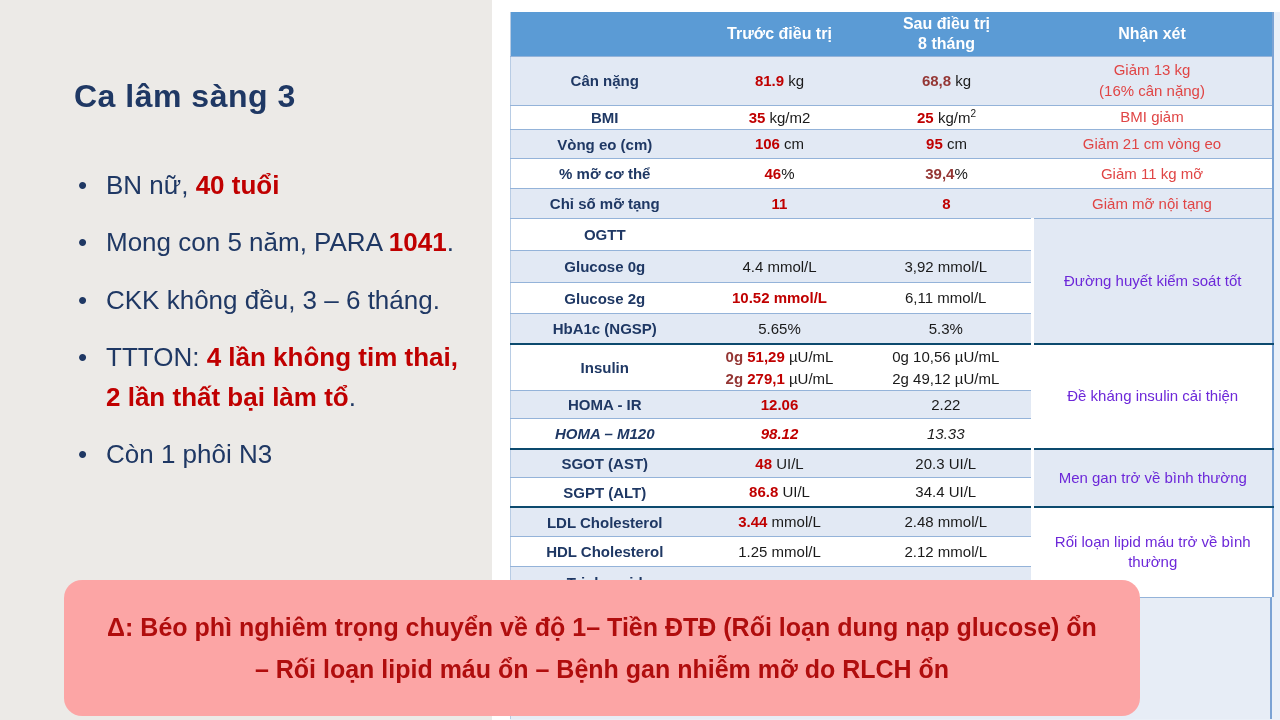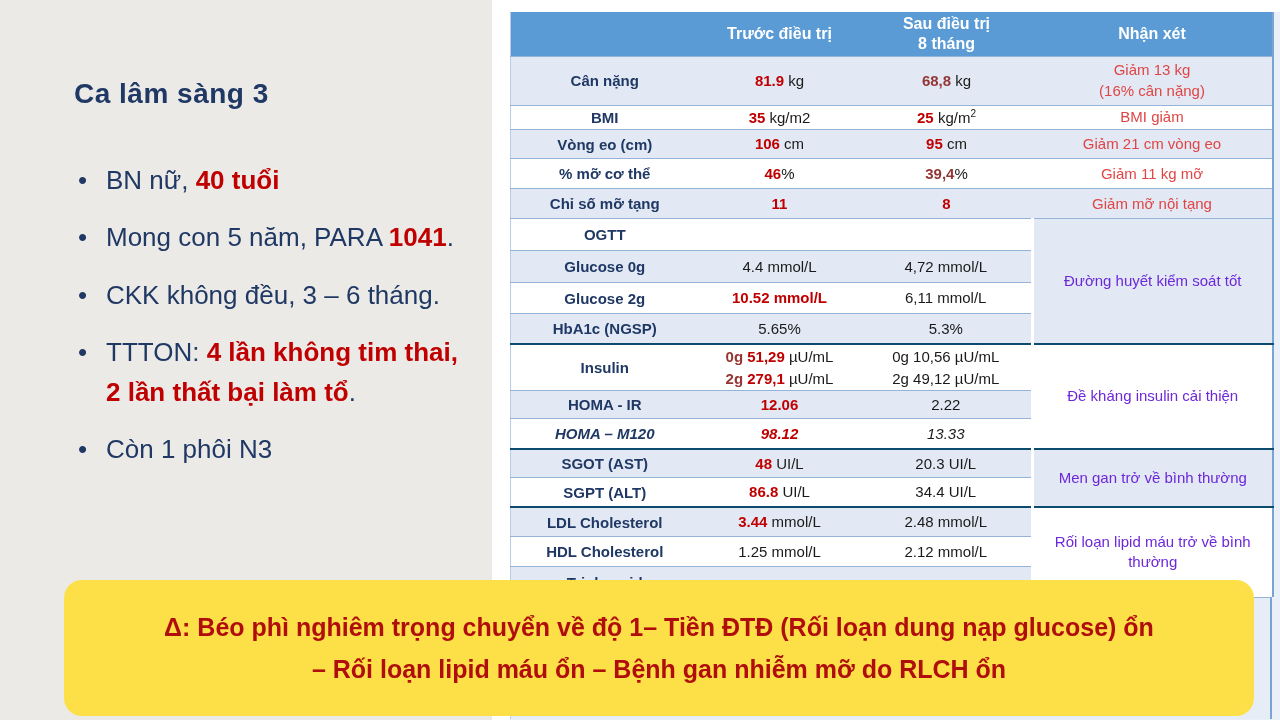--- a/index.html
+++ b/index.html
@@ -2,21 +2,21 @@
 <html><head>
 <meta charset="utf-8">
 <style>
   * { margin:0; padding:0; box-sizing:border-box; }
   html,body { background:#ffffff; }
   body { font-family:"Liberation Sans", sans-serif; }
   .slide { position:relative; width:1280px; height:720px; background:#ffffff; overflow:hidden; }
 
   
   .left-panel { position:absolute; left:0; top:0; width:492px; height:720px; background:#ECEAE7; z-index:1; }
-  .title { padding:78px 20px 0 74px; font-size:28px; font-weight:bold; color:#1F3864; letter-spacing:0.5px; }
+  .title { padding:78px 20px 0 74px; font-size:32px; font-weight:bold; color:#1F3864; letter-spacing:0.5px; }
   .bullets { margin-top:50px; padding:0 28px 0 78px; }
   .bullet { display:block; font-size:26px; color:#1F3864; line-height:1.55; margin-bottom:17px;
             padding-left:28px; text-indent:-28px; }
   .bullet .dot { display:inline-block; width:28px; text-indent:0; color:#1F3864; }
   .sgl-navy { color:#1F3864; }
   .sgl-redb { color:#C00000; font-weight:bold; }
 
   
   .table-area { position:absolute; left:510px; top:12px; width:770px; height:716px; background:#EAF0F8; z-index:2; }
   table.lab { width:762px; border-collapse:collapse; table-layout:fixed;
@@ -39,22 +39,22 @@
   td.comment.merged { border-left:3px solid #ffffff; }
   td.comment.bg-blue { background:#E2E9F4 !important; }
   td.comment.bg-white { background:#ffffff !important; }
   .cm-red { color:#E04545; }
   .cm-navy { color:#6d28d9;margin-top:47px; }
   .table-continue { width:762px; height:122px; background:#E7EDF6;
                     border-left:1px solid #B8CCE4; border-right:2px solid #7BA3D4;
                     border-top:1px solid #94B3D9; }
 
   
-  .summary-box { position:absolute; left:64px; top:580px; width:1190px; height:136px;
-                 background:#fde047; border-radius:18px; z-index:5;
+  .summary-box { position:absolute; left:64px; top:580px; width:1076px; height:136px;
+                 background:#fca5a5; border-radius:18px; z-index:5;
                  display:flex; flex-direction:column; justify-content:center; align-items:center;
                  text-align:center; padding:6px 30px; }
   .summary-line { color:#B00D0D; font-weight:bold; font-size:25px; line-height:1.7; }
 </style>
 </head>
 <body>
 
 <div class="slide">
 
   <div class="left-panel">
@@ -142,21 +142,21 @@
             <td class="val"></td>
             <td class="val"></td>
             <td class="comment cm-navy bg-blue merged" rowspan="4">Đường huyết kiểm soát tốt</td>
           </tr>
           <tr class="shade" style="height: 32px;">
             <td class="label">Glucose 0g</td>
             <td class="val">
               <div class="vline"><span class="sg-plain">4.4 mmol/L</span></div>
             </td>
             <td class="val">
-              <div class="vline"><span class="sg-plain">4,72 mmol/L</span></div>
+              <div class="vline"><span class="sg-plain">3,92 mmol/L</span></div>
             </td>
           </tr>
           <tr class="plainrow" style="height: 31px;">
             <td class="label">Glucose 2g</td>
             <td class="val">
               <div class="vline"><span class="sg-red">10.52 mmol/L</span></div>
             </td>
             <td class="val">
               <div class="vline"><span class="sg-plain">6,11 mmol/L</span></div>
             </td>

